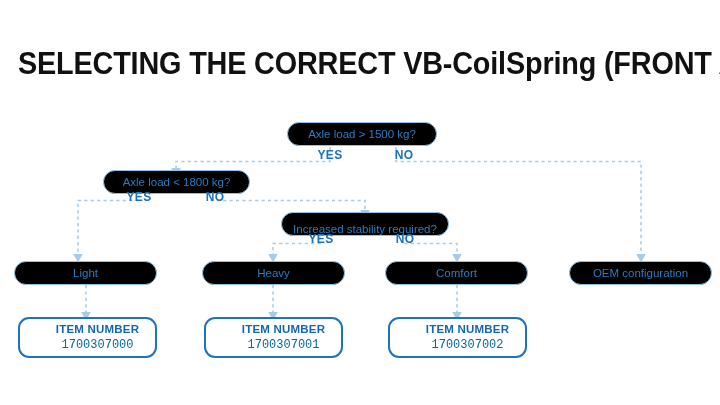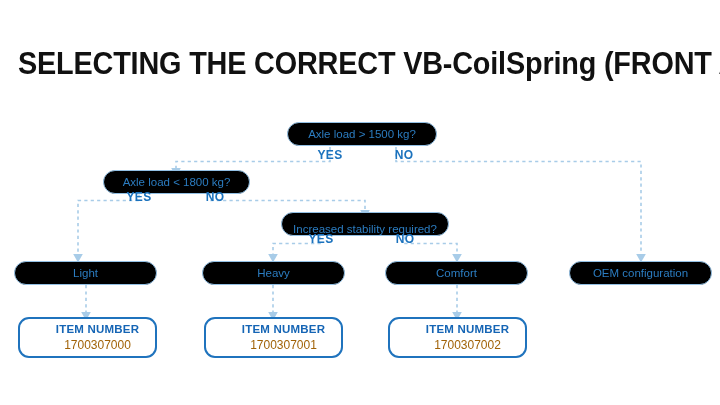--- a/index.html
+++ b/index.html
@@ -80,22 +80,22 @@
   }
   .itembox .ib-title {
     color: #1565b5;
     font-family: "Liberation Sans", sans-serif;
     font-weight: 700;
     font-size: 11.5px;
     letter-spacing: 0.2px;
     white-space: nowrap;
   }
   .itembox .ib-value {
-    color: #a16207;
-    font-family: Liberation Sans, sans-serif;
+    color: #0369a1;
+    font-family: Liberation Mono, monospace;
     font-weight: 400;
     font-size: 12px;
     white-space: nowrap;
   }
 
   
   .branchlabel {
     position: absolute;
     color: #1b72bd;
     font-family: "Liberation Sans", sans-serif;

